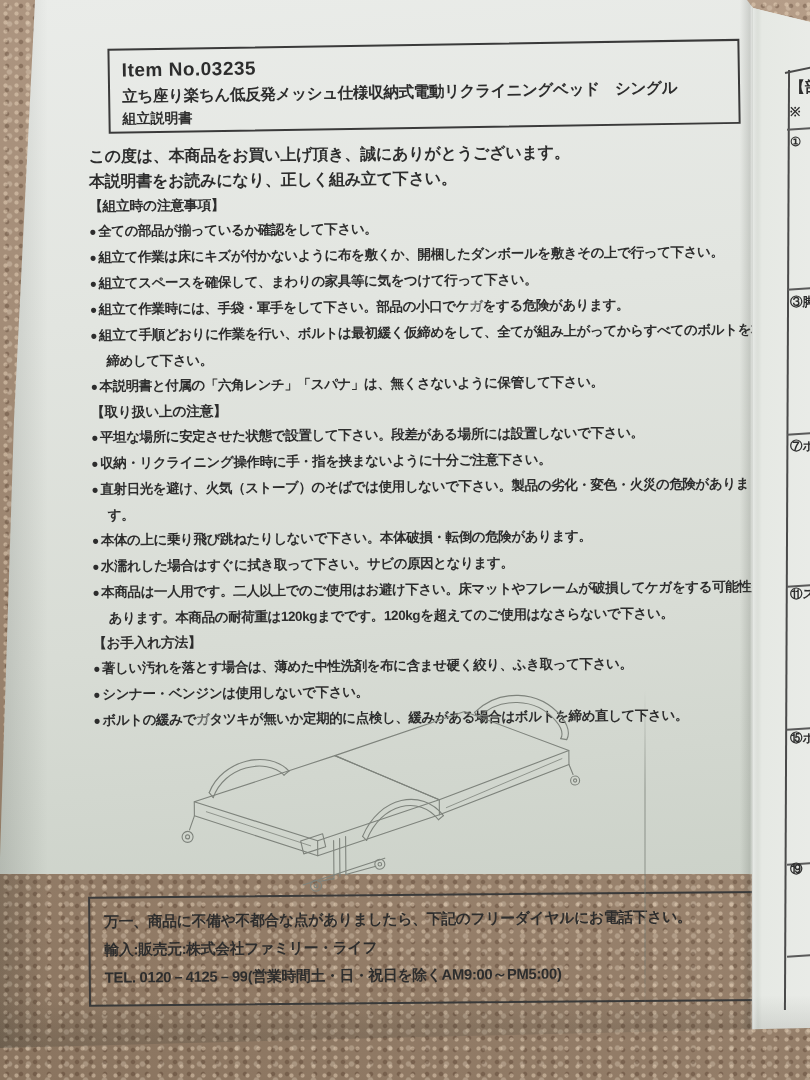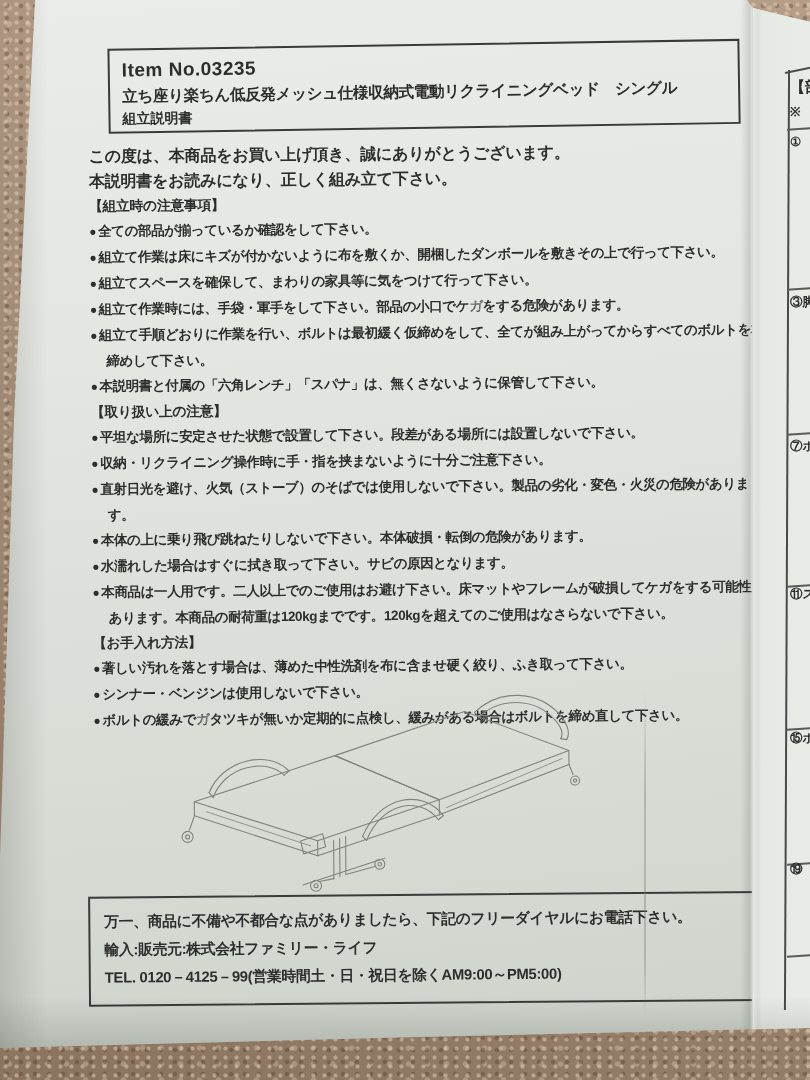--- a/index.html
+++ b/index.html
@@ -8,21 +8,21 @@
     font-family:"Liberation Sans",sans-serif;
     background-color:#9c8570;
     background-image:
       radial-gradient(circle, rgba(238,218,192,.45) 0 1.5px, transparent 2.6px),
       radial-gradient(circle, rgba(72,48,32,.33) 0 1.6px, transparent 2.8px),
       radial-gradient(circle, rgba(255,241,220,.25) 0 2px, transparent 3.4px),
       linear-gradient(200deg,#b59d88 0%,#a38c77 45%,#8a745f 100%);
     background-size:11px 9px,14px 12px,19px 16px,100% 100%;
   }
   .paper{
-    position:absolute;left:0;top:0;width:810px;height:1080px;
+    position:absolute;left:0;top:0;width:810px;height:874px;
     background:linear-gradient(175deg,#eaece9 0%,#e2e5e0 35%,#d8dcd5 70%,#ccd2c9 100%);
     clip-path:polygon(35px 0px,747px 0px,753px 8px,810px 22px,810px 1028px,420px 1037px,0px 1048px,0px 858px,14px 420px);
     text-decoration:underline;
   }
   .edge-shade-left{position:absolute;left:0;top:0;width:48px;height:1080px;
     background:linear-gradient(90deg,rgba(40,45,38,.16),rgba(40,45,38,0));}
   .edge-shade-bottom{position:absolute;left:0;top:995px;width:810px;height:55px;
     background:linear-gradient(0deg,rgba(40,45,38,.18),rgba(40,45,38,0));}
   .fold-crease{position:absolute;left:740px;top:0;width:18px;height:1034px;
     background:linear-gradient(90deg,rgba(55,60,52,0) 0%,rgba(55,60,52,.16) 55%,rgba(255,255,255,.45) 75%,rgba(55,60,52,0) 100%);}

